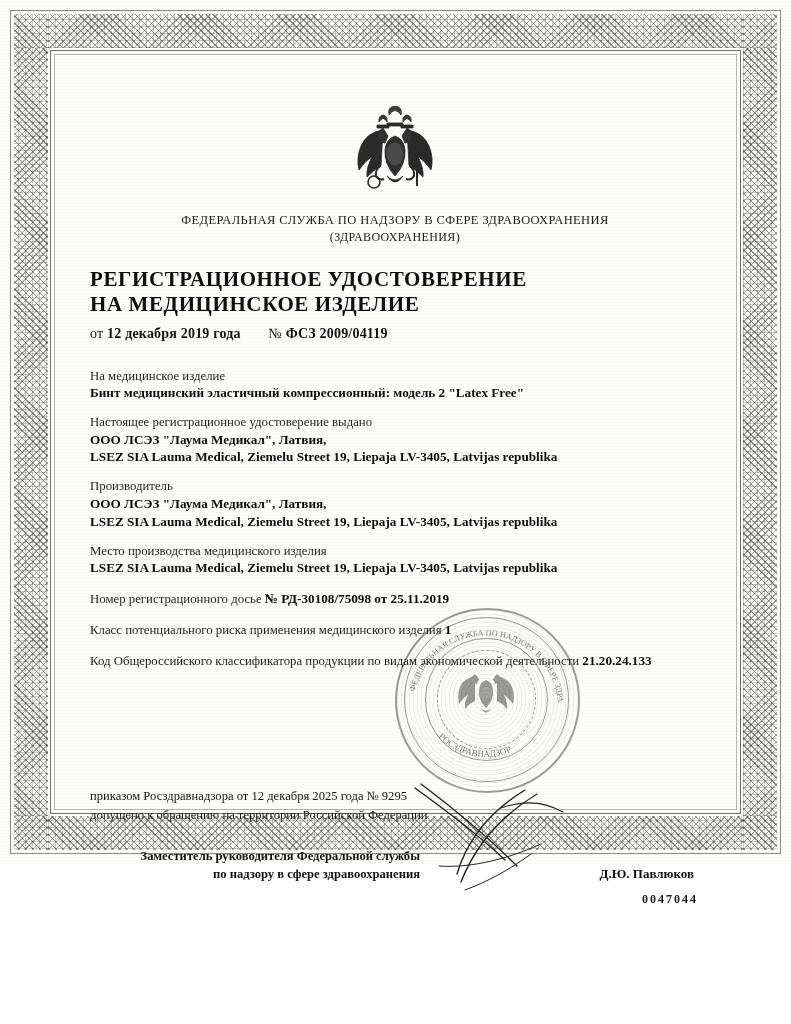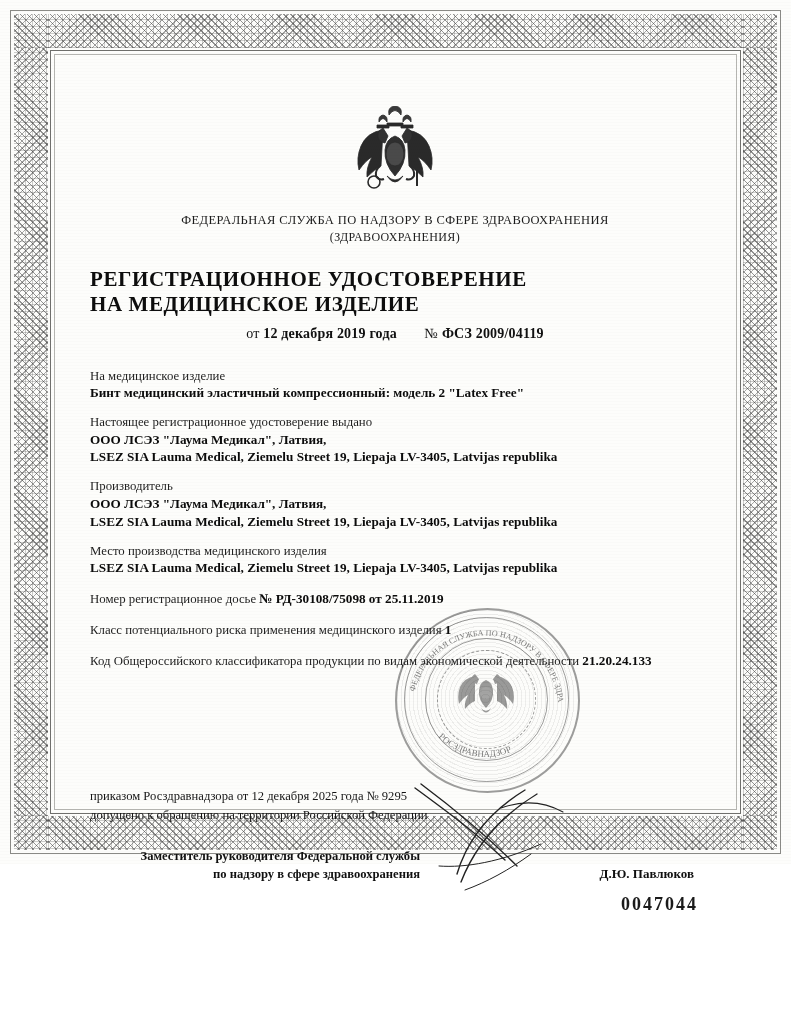--- a/index.html
+++ b/index.html
@@ -109,21 +109,20 @@
     text-align: left;
     font-weight: bold;
     font-size: 21px;
     line-height: 1.18;
     letter-spacing: 0.6px;
     margin-top: 22px;
     color: #0d0d0d;
   }
 
   .date-row {
-    text-align: center;
     font-size: 14px;
     margin-top: 9px;
     letter-spacing: 0.2px;
   }
   .date-row .date-val { font-weight: bold; }
   .date-row .num-label { margin-left: 24px; }
   .date-row .num-val { font-weight: bold; }
 
   .fields { margin-top: 26px; }
 
@@ -214,21 +213,21 @@
     right: 6px;
     top: 18px;
     font-weight: bold;
     font-size: 13px;
     white-space: nowrap;
   }
   .serial {
     position: absolute;
     right: 2px;
     top: 44px;
-    font-size: 18px;
+    font-size: 12px;
     letter-spacing: 2px;
     color: #1a1a1a;
   }
 </style>
 </head>
 <body>
 
 <div class="page">
 
   <div class="border-outer"></div>
@@ -305,21 +304,21 @@
         <div class="val" style="white-space:pre-line">ООО ЛСЭЗ "Лаума Медикал", Латвия,
 LSEZ SIA Lauma Medical, Ziemelu Street 19, Liepaja LV-3405, Latvijas republika</div>
       </div>
 
       <div class="field">
         <div class="lbl">Место производства медицинского изделия</div>
         <div class="val" style="white-space:pre-line">LSEZ SIA Lauma Medical, Ziemelu Street 19, Liepaja LV-3405, Latvijas republika</div>
       </div>
 
       <div class="field inline">
-        <span class="lbl">Номер регистрационное досье </span><span class="val">№ РД-30108/75098 от 25.11.2019</span>
+        <span class="lbl">Номер регистрационного досье </span><span class="val">№ РД-30108/75098 от 25.11.2019</span>
       </div>
 
       <div class="field inline">
         <span class="lbl">Класс потенциального риска применения медицинского изделия </span><span class="val">1</span>
       </div>
 
       <div class="field inline">
         <span class="lbl">Код Общероссийского классификатора продукции по видам экономической деятельности </span><span class="val">21.20.24.133</span>
       </div>
 

